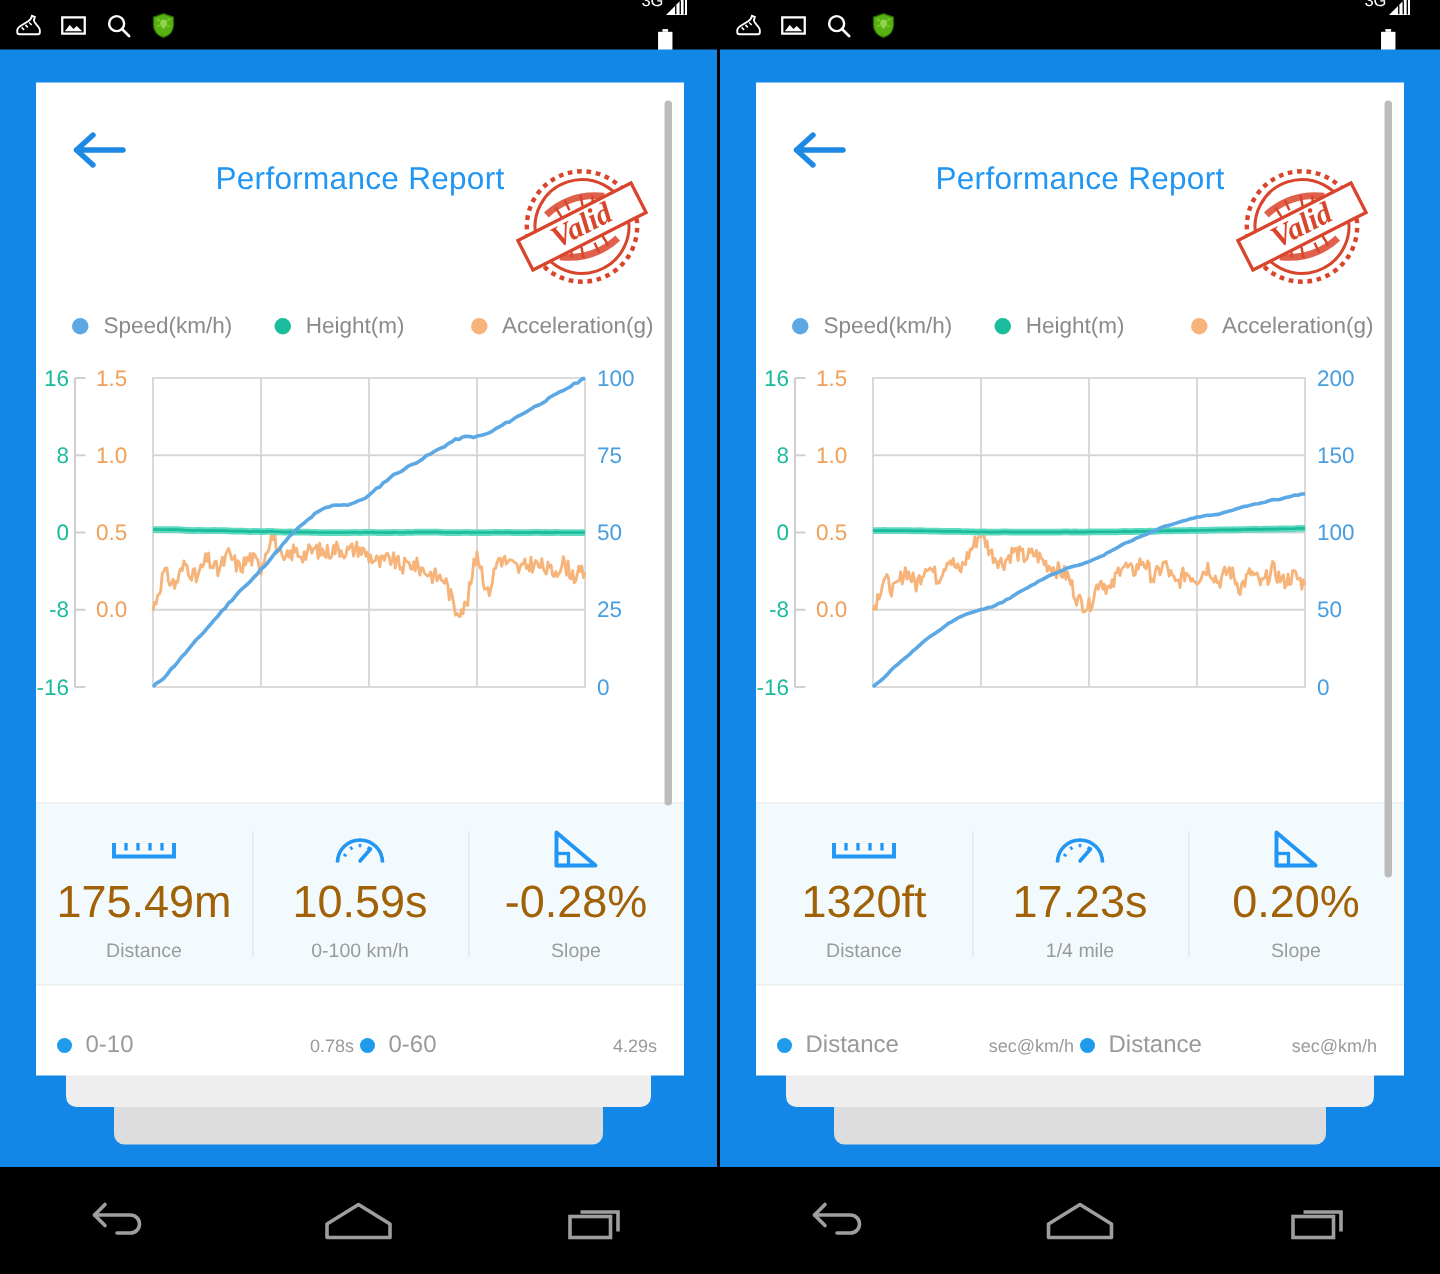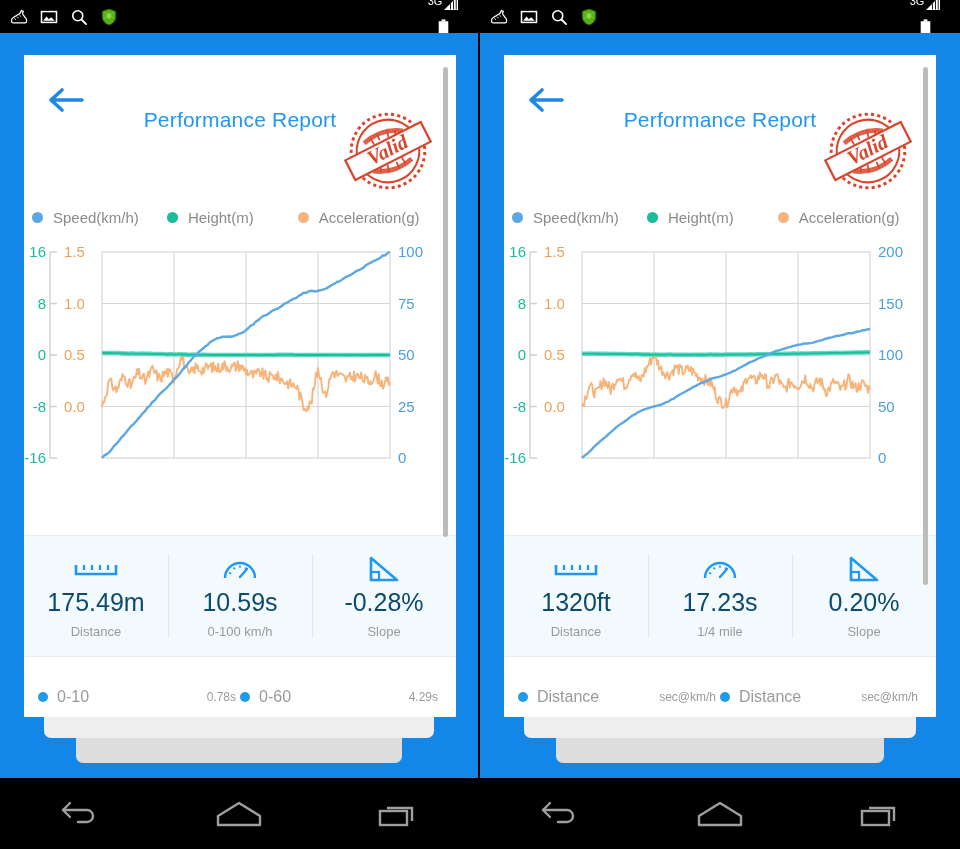--- a/index.html
+++ b/index.html
@@ -77,21 +77,21 @@
     letter-spacing: .2px;
   }
   .stamp {
     position: absolute; right: 22px; top: 50px;
     width: 92px; height: 92px;
   }
 
   
   .legend {
     display: flex; align-items: center;
-    padding: 0 22px 0 8px;
+    padding: 0 22px 0 24px;
     height: 34px;
   }
   .leg-item { display: flex; align-items: center; }
   .leg-item.i0 { margin-right: 28px; }
   .leg-item.i1 { margin-right: 44px; }
   .leg-dot { width: 11px; height: 11px; border-radius: 50%; margin-right: 10px; }
   .leg-lbl { color: #8b8b8b; font-size: 15px; }
 
   
   .chart-wrap { position: relative; height: 290px; padding: 0 24px 0 0; }
@@ -109,21 +109,21 @@
   .stat {
     flex: 1; position: relative;
     display: flex; flex-direction: column;
     align-items: center; justify-content: center;
   }
   .stat + .stat::before {
     content: ""; position: absolute; left: 0; top: 18px; bottom: 18px;
     width: 1px; background: #dfe7ec;
   }
   .stat-ico { height: 30px; margin-bottom: 6px; display: flex; align-items: center; }
-  .stat-val { color: #0c4a6e; font-size: 25px; line-height: 1; margin-bottom: 9px; }
+  .stat-val { color: #a16207; font-size: 30px; line-height: 1; margin-bottom: 9px; }
   .stat-lbl { color: #9a9a9a; font-size: 13px; }
 
   
   .foot {
     position: absolute; left: 0; right: 0; top: 603px;
     height: 77px;
     display: flex; align-items: center;
     padding: 0 14px;
   }
   .foot-cell { flex: 1; display: flex; align-items: center; }

